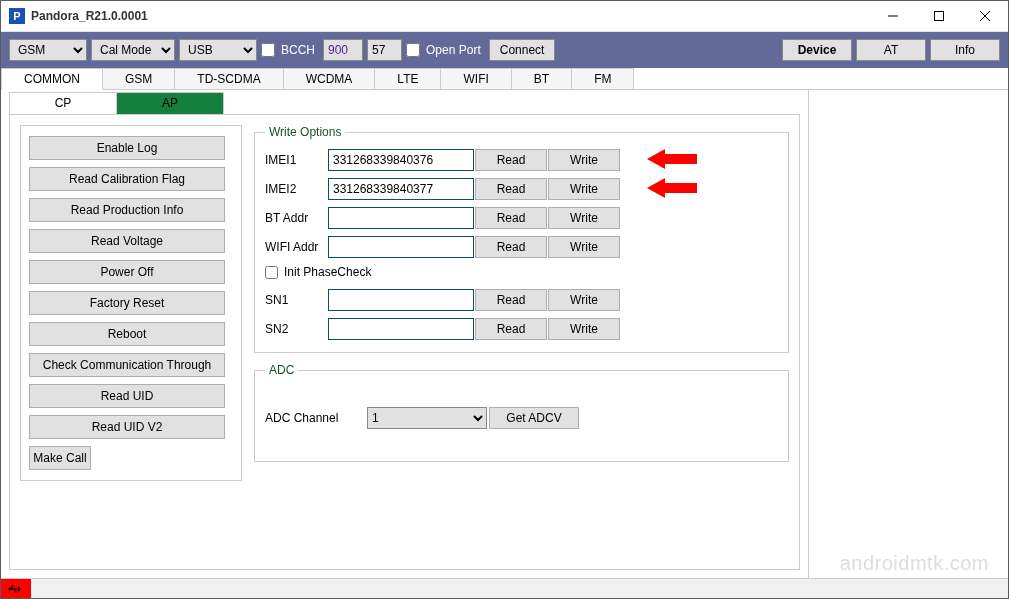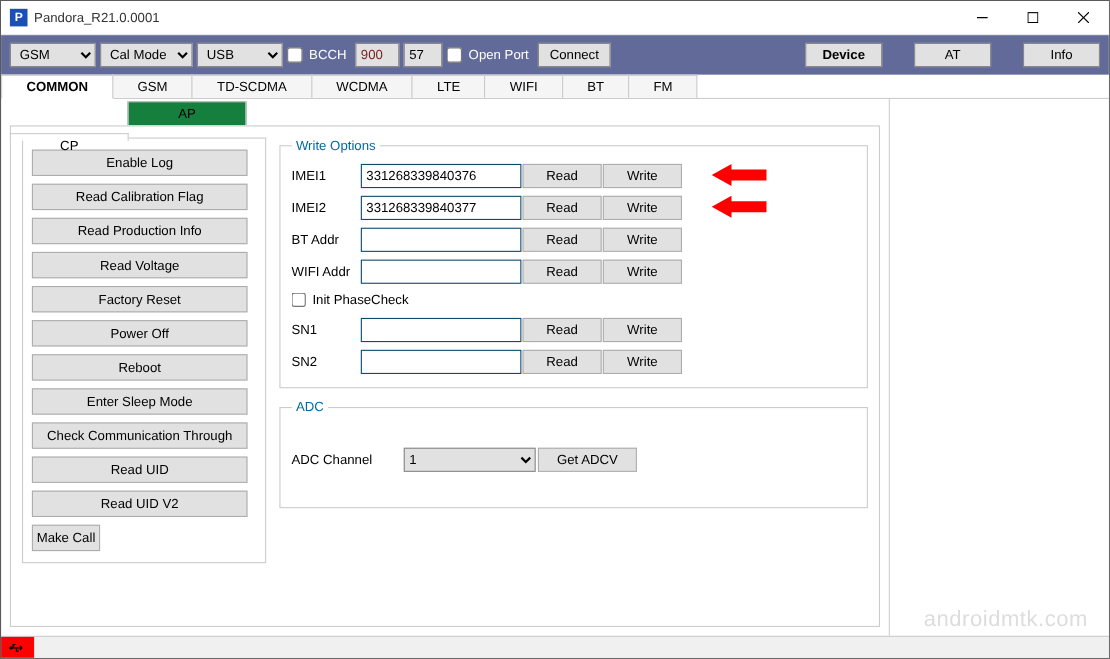--- a/index.html
+++ b/index.html
@@ -1,60 +1,60 @@
 <!DOCTYPE html>
 <html><head>
 <meta charset="utf-8">
 <style>
 * { box-sizing: border-box; margin: 0; padding: 0; font-family: "Segoe UI", Tahoma, sans-serif; font-size: 12px; }
 body { background: #f0f0f0; width: 1009px; height: 599px; overflow: hidden; position: relative; }
 
 .window { width: 1009px; height: 599px; background: #fff; border: 1px solid #5a5a5a; display: flex; flex-direction: column; }
 .titlebar { height: 31px; display: flex; align-items: center; padding-left: 8px; background: #ffffff; border-bottom: 1px solid #e5e5e5; }
 .titlebar .icon { width: 16px; height: 16px; background: #1a4fb5; color: #fff; display: flex; align-items: center; justify-content: center; font-weight: bold; font-size: 11px; margin-right: 6px; }
-.titlebar .title { flex: 1; color: #333; }
+.titlebar .title { flex: 1; color: #333; font-weight: bold; }
 .winbtns { display: flex; height: 100%; }
 .winbtns div { width: 46px; display: flex; align-items: center; justify-content: center; cursor: default; }
 .winbtns svg { width: 10px; height: 10px; }
 
 .toolbar { height: 36px; background: #616a99; display: flex; align-items: center; padding: 0 8px; gap: 4px; }
 .toolbar select { height: 22px; background: #e1e1e1; border: 1px solid #888; padding: 0 4px; }
 .toolbar input[type=text] { height: 22px; border: 1px solid #888; padding: 0 4px; background: #e1e1e1; }
 .toolbar .bcch-label, .toolbar .openport-label { color: #fff; margin-left: 2px; margin-right: 4px; }
 .toolbar input[type=checkbox] { width: 14px; height: 14px; }
-.toolbar .num900 { width: 40px; color: #7f1d1d; }
+.toolbar .num900 { width: 40px; color: #4c1d95; }
 .toolbar .num57 { width: 35px; background: #fff; }
 .toolbar button { height: 22px; border: 1px solid #888; background: #e1e1e1; padding: 0 10px; cursor: pointer; }
 .toolbar .spacer { flex: 1; }
 .toolbar button.device { font-weight: bold; width: 70px; }
-.toolbar button.at, .toolbar button.info { width: 70px; margin-left: 25px; }
+.toolbar button.at, .toolbar button.info { width: 70px; }
 
 .maintabs { display: flex; height: 22px; border-bottom: 1px solid #ccc; background: #fff; }
 .maintabs .tab { padding: 3px 22px; border: 1px solid #ccc; border-bottom: none; margin-right: -1px; background: #f5f5f5; cursor: pointer; position: relative; }
-.maintabs .tab.active { background: #fff; font-weight: bold; z-index: 2; border-bottom: 1px solid #fff; margin-bottom: -1px; }
+.maintabs .tab.active { background: #fff; font-weight: normal; z-index: 2; border-bottom: 1px solid #fff; margin-bottom: -1px; }
 
 .body-area { flex: 1; display: flex; }
 .left-pane { width: 808px; border-right: 1px solid #ccc; padding: 0; display: flex; flex-direction: column; }
 .right-pane { flex: 1; background: #fff; }
 
 .subtabs { display: flex; height: 22px; margin: 2px 0 0 8px; }
 .subtabs .stab { width: 108px; text-align: center; padding: 3px 0; border: 1px solid #ccc; background: #15803d; cursor: pointer; border-bottom: none; margin-right: -1px; }
-.subtabs .stab.active { background: #fff; position: relative; z-index: 2; margin-top: 29px; }
+.subtabs .stab.active { background: #fff; position: relative; z-index: 2; }
 
 .content { flex: 1; background: #fff; margin: 0 8px 8px 8px; border: 1px solid #ccc; border-top: 1px solid #ccc; padding: 10px; display: flex; gap: 12px; align-items: flex-start; position: relative; }
 
 .col-left { width: 222px; display: flex; flex-direction: column; gap: 7px; border: 1px solid #ccc; padding: 10px 16px 10px 8px; }
 .col-left button { height: 24px; background: #e1e1e1; border: 1px solid #adadad; cursor: pointer; width: 100%; }
 .col-left .callrow { display: flex; gap: 4px; }
 .col-left .callrow input { flex: 1; height: 24px; border: 1px solid #aaa; padding: 0 4px; }
 .col-left .callrow button { width: 62px; }
 
 .col-right { flex: 1; display: flex; flex-direction: column; gap: 10px; }
 fieldset { border: 1px solid #ccc; padding: 10px 10px 12px 10px; }
-legend { padding: 0 4px; color: #0369a1; }
+legend { padding: 0 4px; color: #14532d; }
 
 .optrow { display: flex; align-items: center; gap: 1px; margin-bottom: 7px; position: relative; }
 .optrow .lbl { width: 62px; }
 .optrow input[type=text] { width: 146px; height: 22px; border: 1px solid #0c4a6e; padding: 0 4px; }
 .optrow button { width: 72px; height: 22px; background: #e1e1e1; border: 1px solid #adadad; cursor: pointer; }
 .chkrow { display: flex; align-items: center; gap: 6px; margin: 6px 0 10px 0; }
 
 .adc-row { display: flex; align-items: center; gap: 2px; margin-top: 20px; margin-bottom: 20px; }
 .adc-row .lbl { width: 100px; }
 .adc-row select { width: 120px; height: 22px; background: #e1e1e1; border: 1px solid #888; }
@@ -129,24 +129,23 @@
         <div class="stab active">CP</div>
         <div class="stab">AP</div>
       </div>
 
       <div class="content">
         <div class="col-left">
           <button>Enable Log</button>
           <button>Read Calibration Flag</button>
           <button>Read Production Info</button>
           <button>Read Voltage</button>
+          <button>Power Off</button>
           <button>Factory Reset</button>
-          <button>Power Off</button>
           <button>Reboot</button>
-          <button>Enter Sleep Mode</button>
           <button>Check Communication Through</button>
           <button>Read UID</button>
           <button>Read UID V2</button>
           <div class="callrow">
             <button>Make Call</button>
           </div>
         </div>
 
         <div class="col-right">
           <fieldset>

